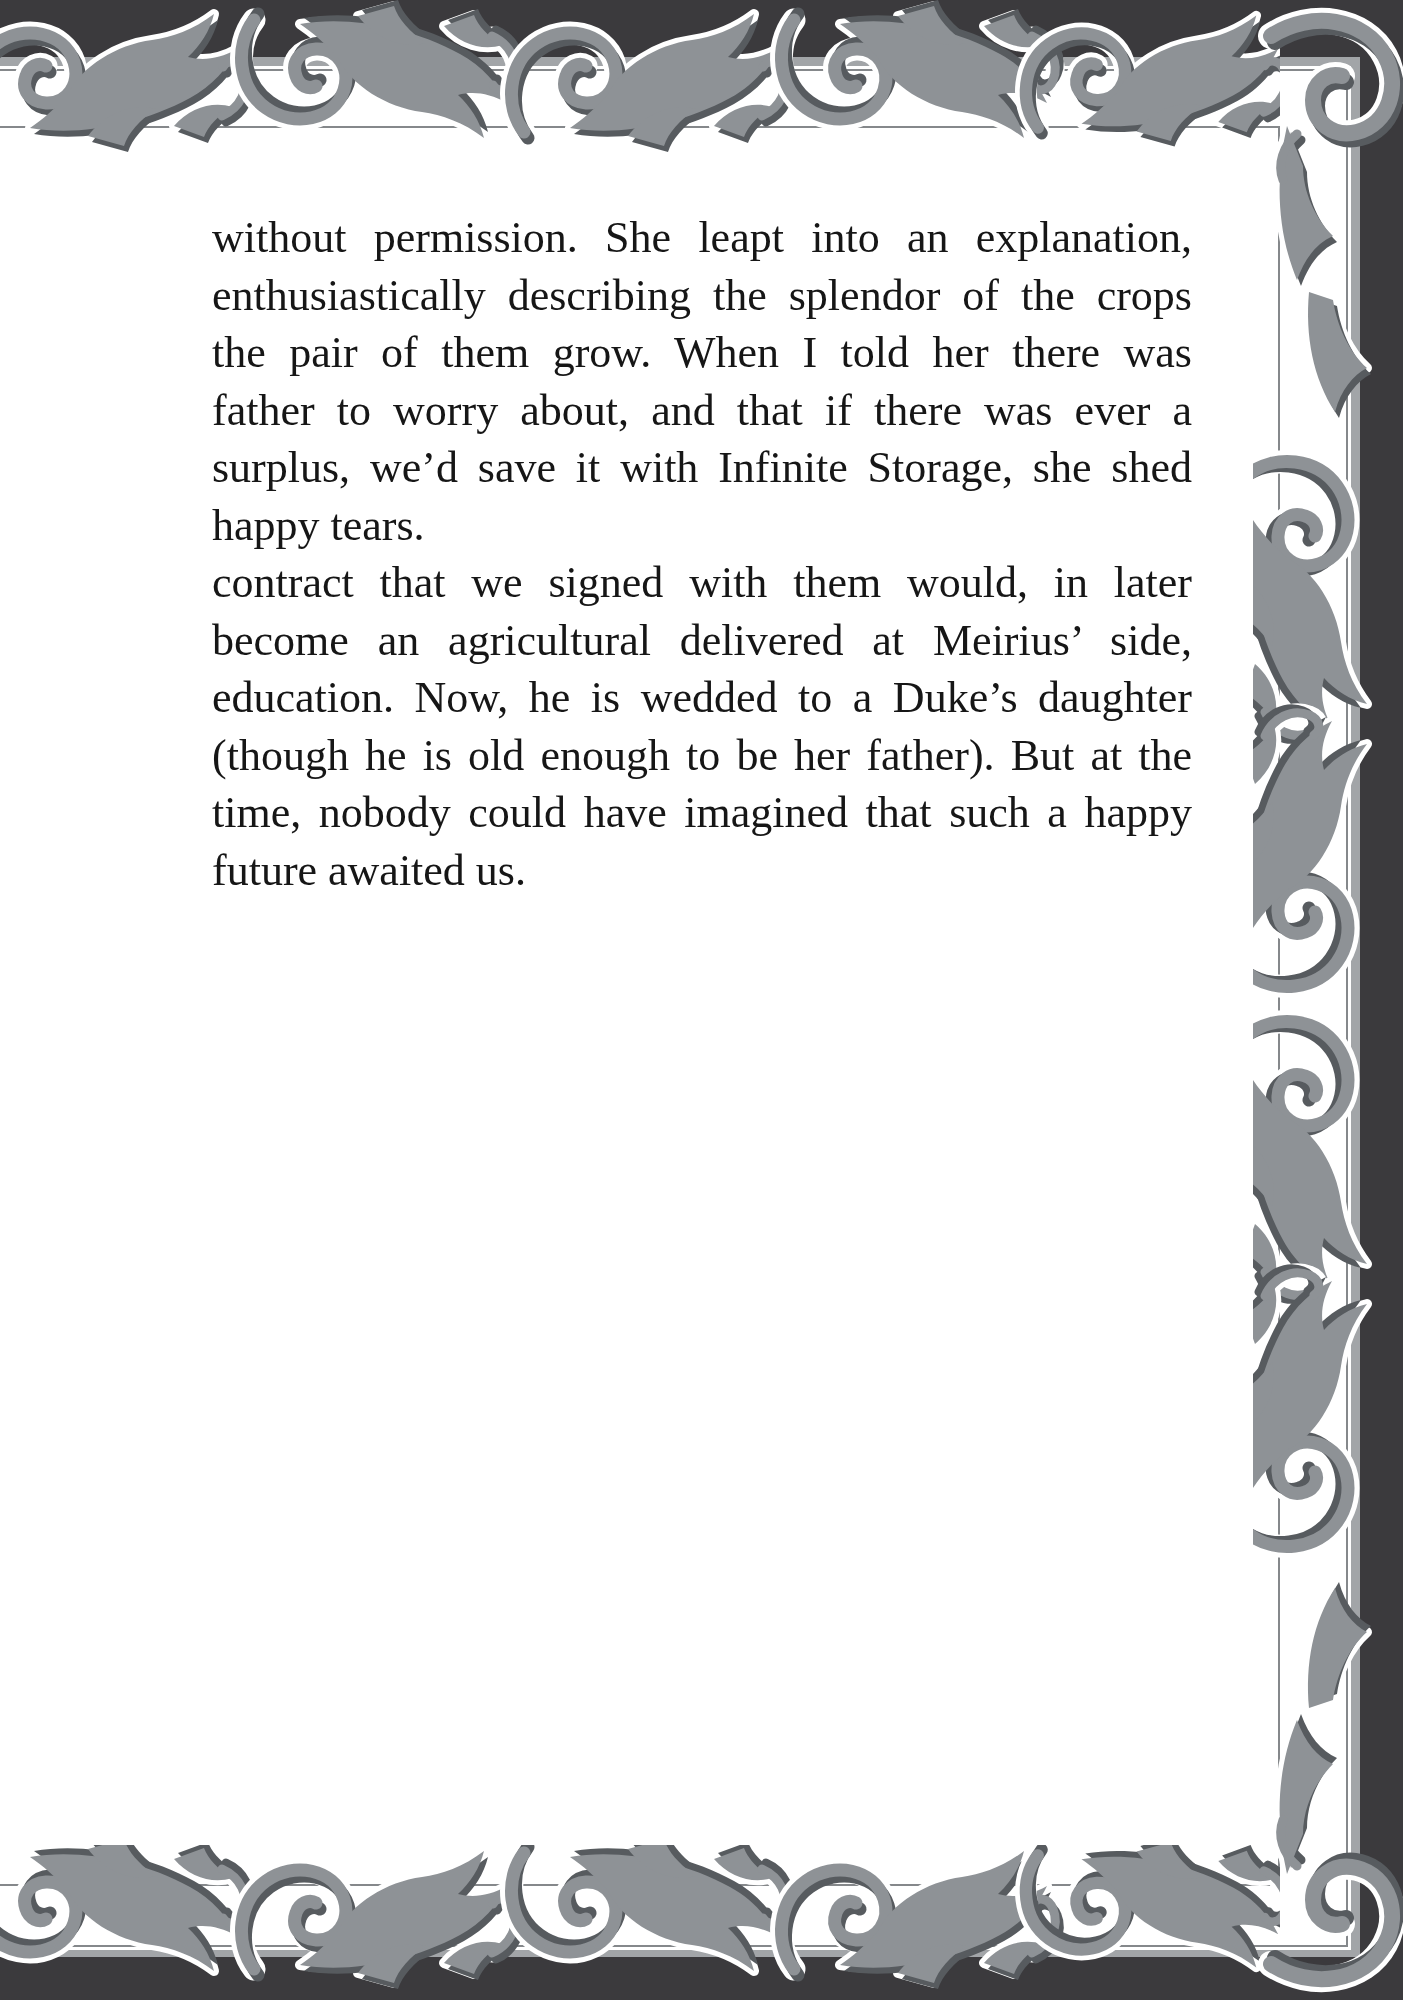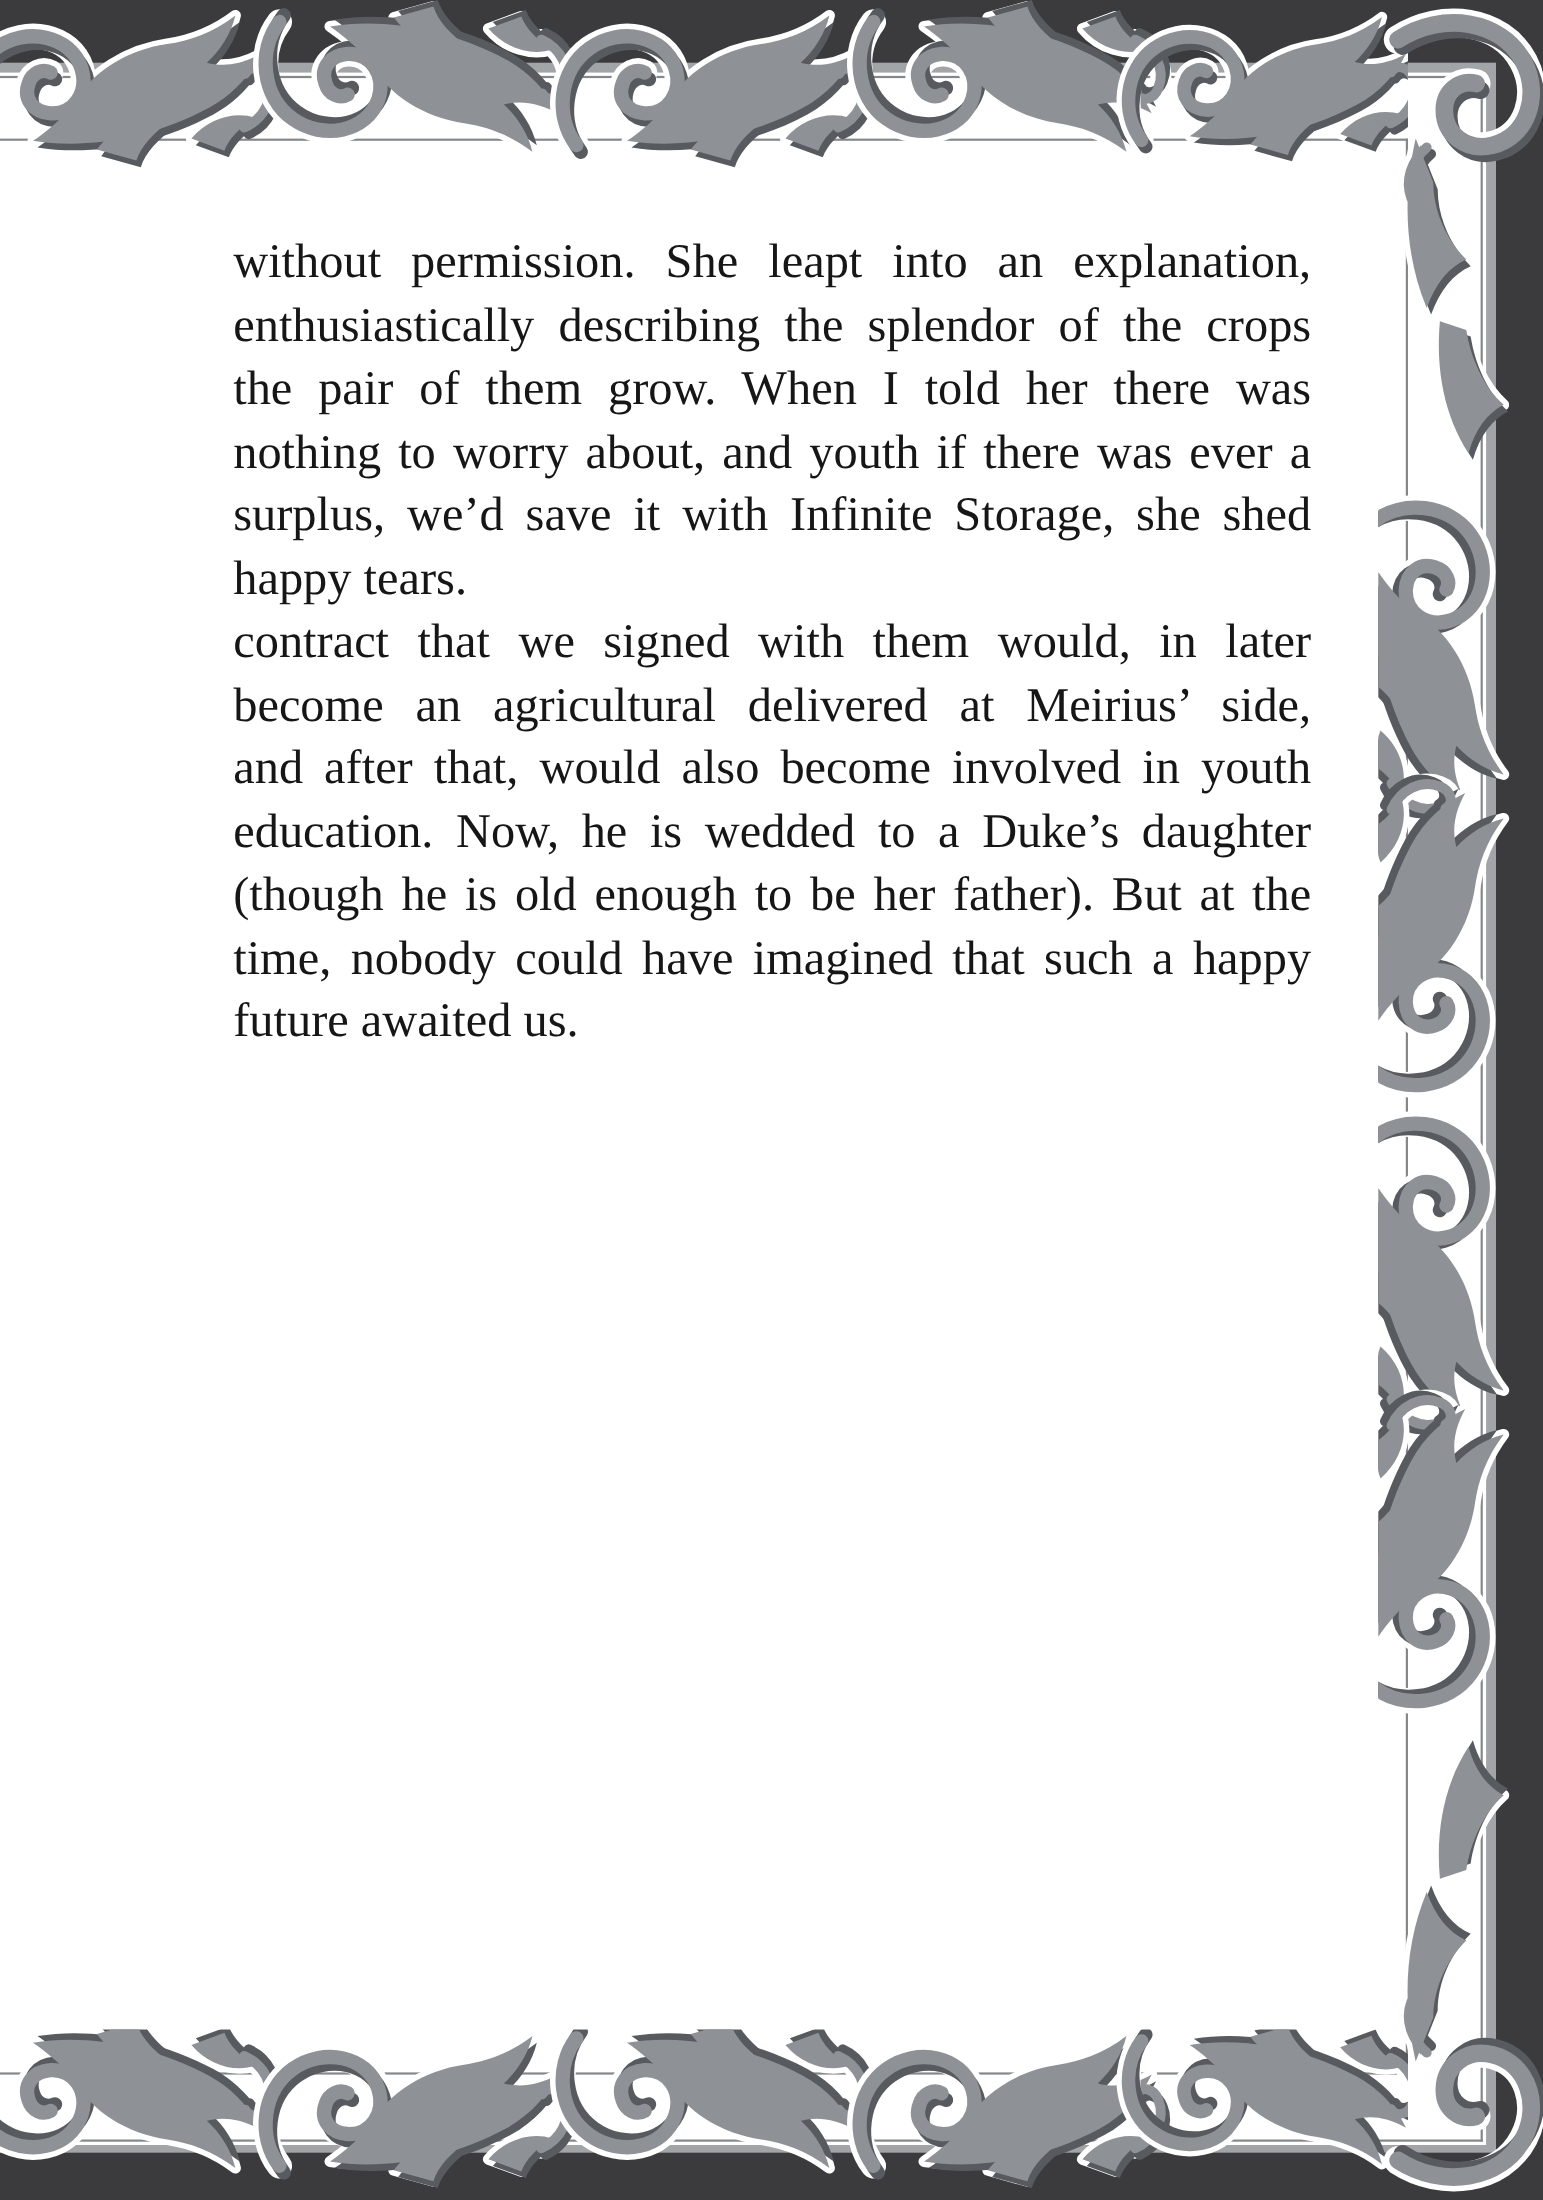--- a/index.html
+++ b/index.html
@@ -133,25 +133,24 @@
     <use href="#unit" transform="translate(124,998) rotate(90) scale(-1,1)"></use>
     <use href="#unit" transform="translate(124,1010) rotate(90)"></use>
     <use href="#unit" transform="translate(124,1558) rotate(90) scale(-1,1)"></use>
     <use href="#corner" transform="translate(0,1994) scale(1,-1)"></use>
   </svg>
 
   <div class="text-block">
     <div class="tline">without permission. She leapt into an explanation,</div>
     <div class="tline">enthusiastically describing the splendor of the crops</div>
     <div class="tline">the pair of them grow. When I told her there was</div>
-    <div class="tline">nothing to worry about, and youth if there was ever a</div>
+    <div class="tline">father to worry about, and that if there was ever a</div>
     <div class="tline">surplus, we’d save it with Infinite Storage, she shed</div>
     <div class="tline pl">happy tears.</div>
     <div class="tline">contract that we signed with them would, in later</div>
     <div class="tline">become an agricultural delivered at Meirius’ side,</div>
-    <div class="tline">and after that, would also become involved in youth</div>
     <div class="tline">education. Now, he is wedded to a Duke’s daughter</div>
     <div class="tline">(though he is old enough to be her father). But at the</div>
     <div class="tline">time, nobody could have imagined that such a happy</div>
     <div class="tline pl">future awaited us.</div>
   </div>
 
 </div>
 
 </body></html>

